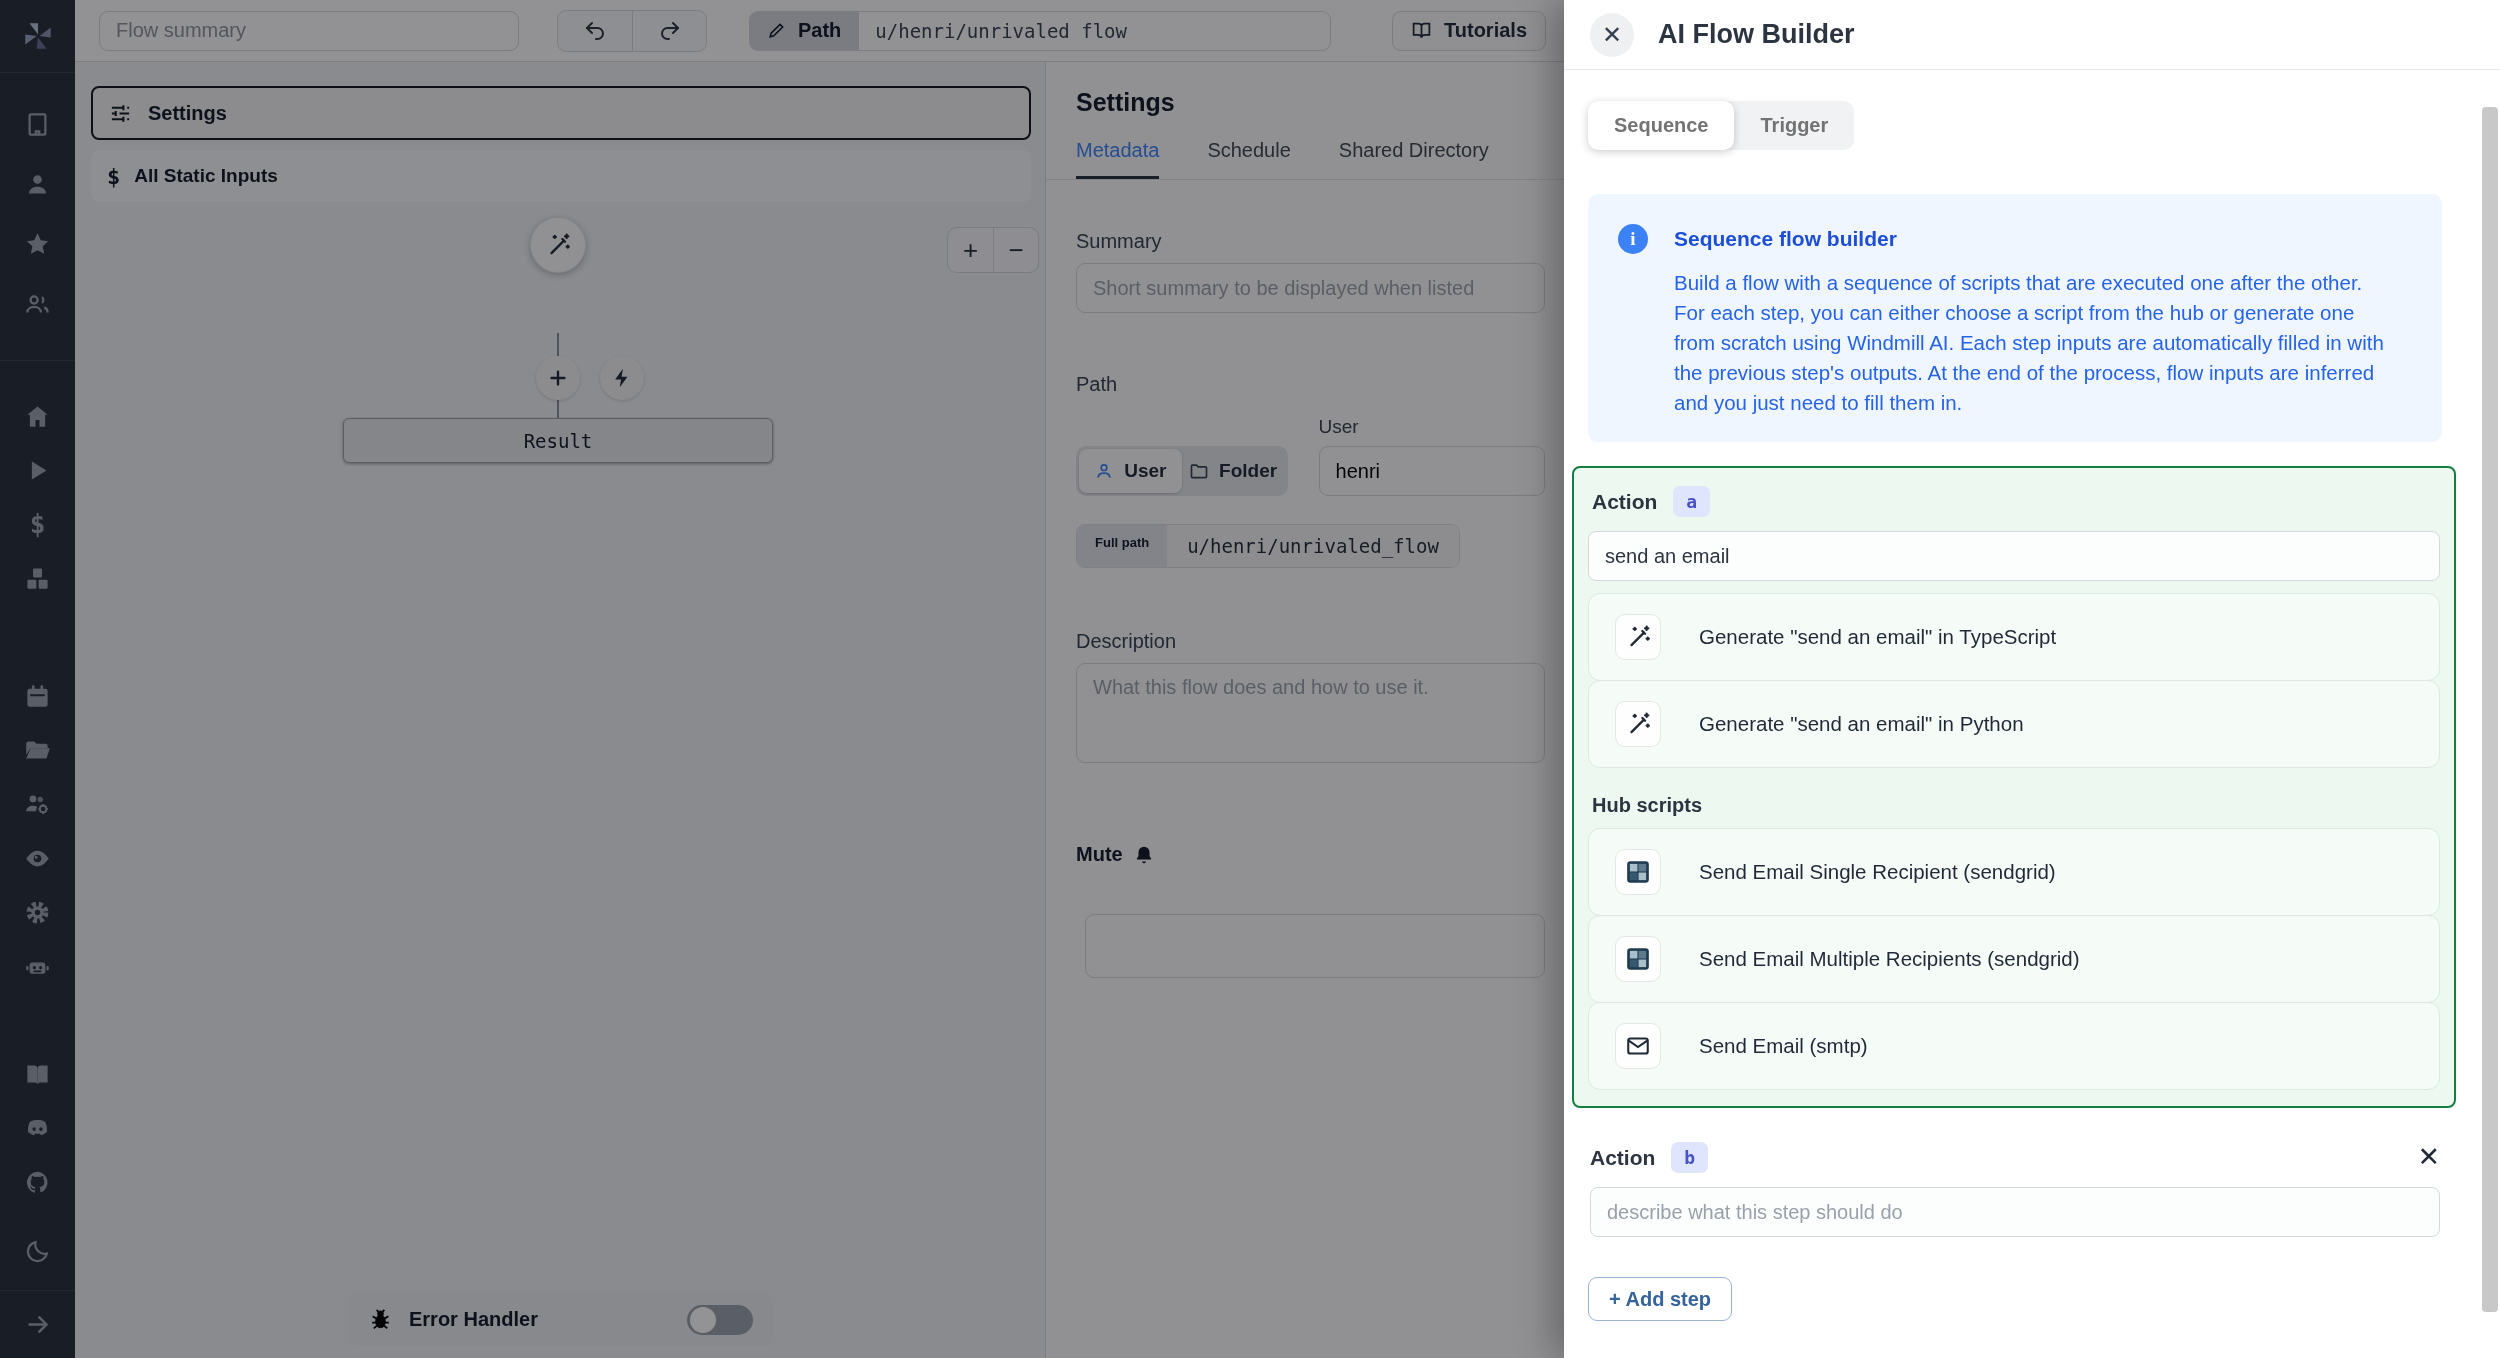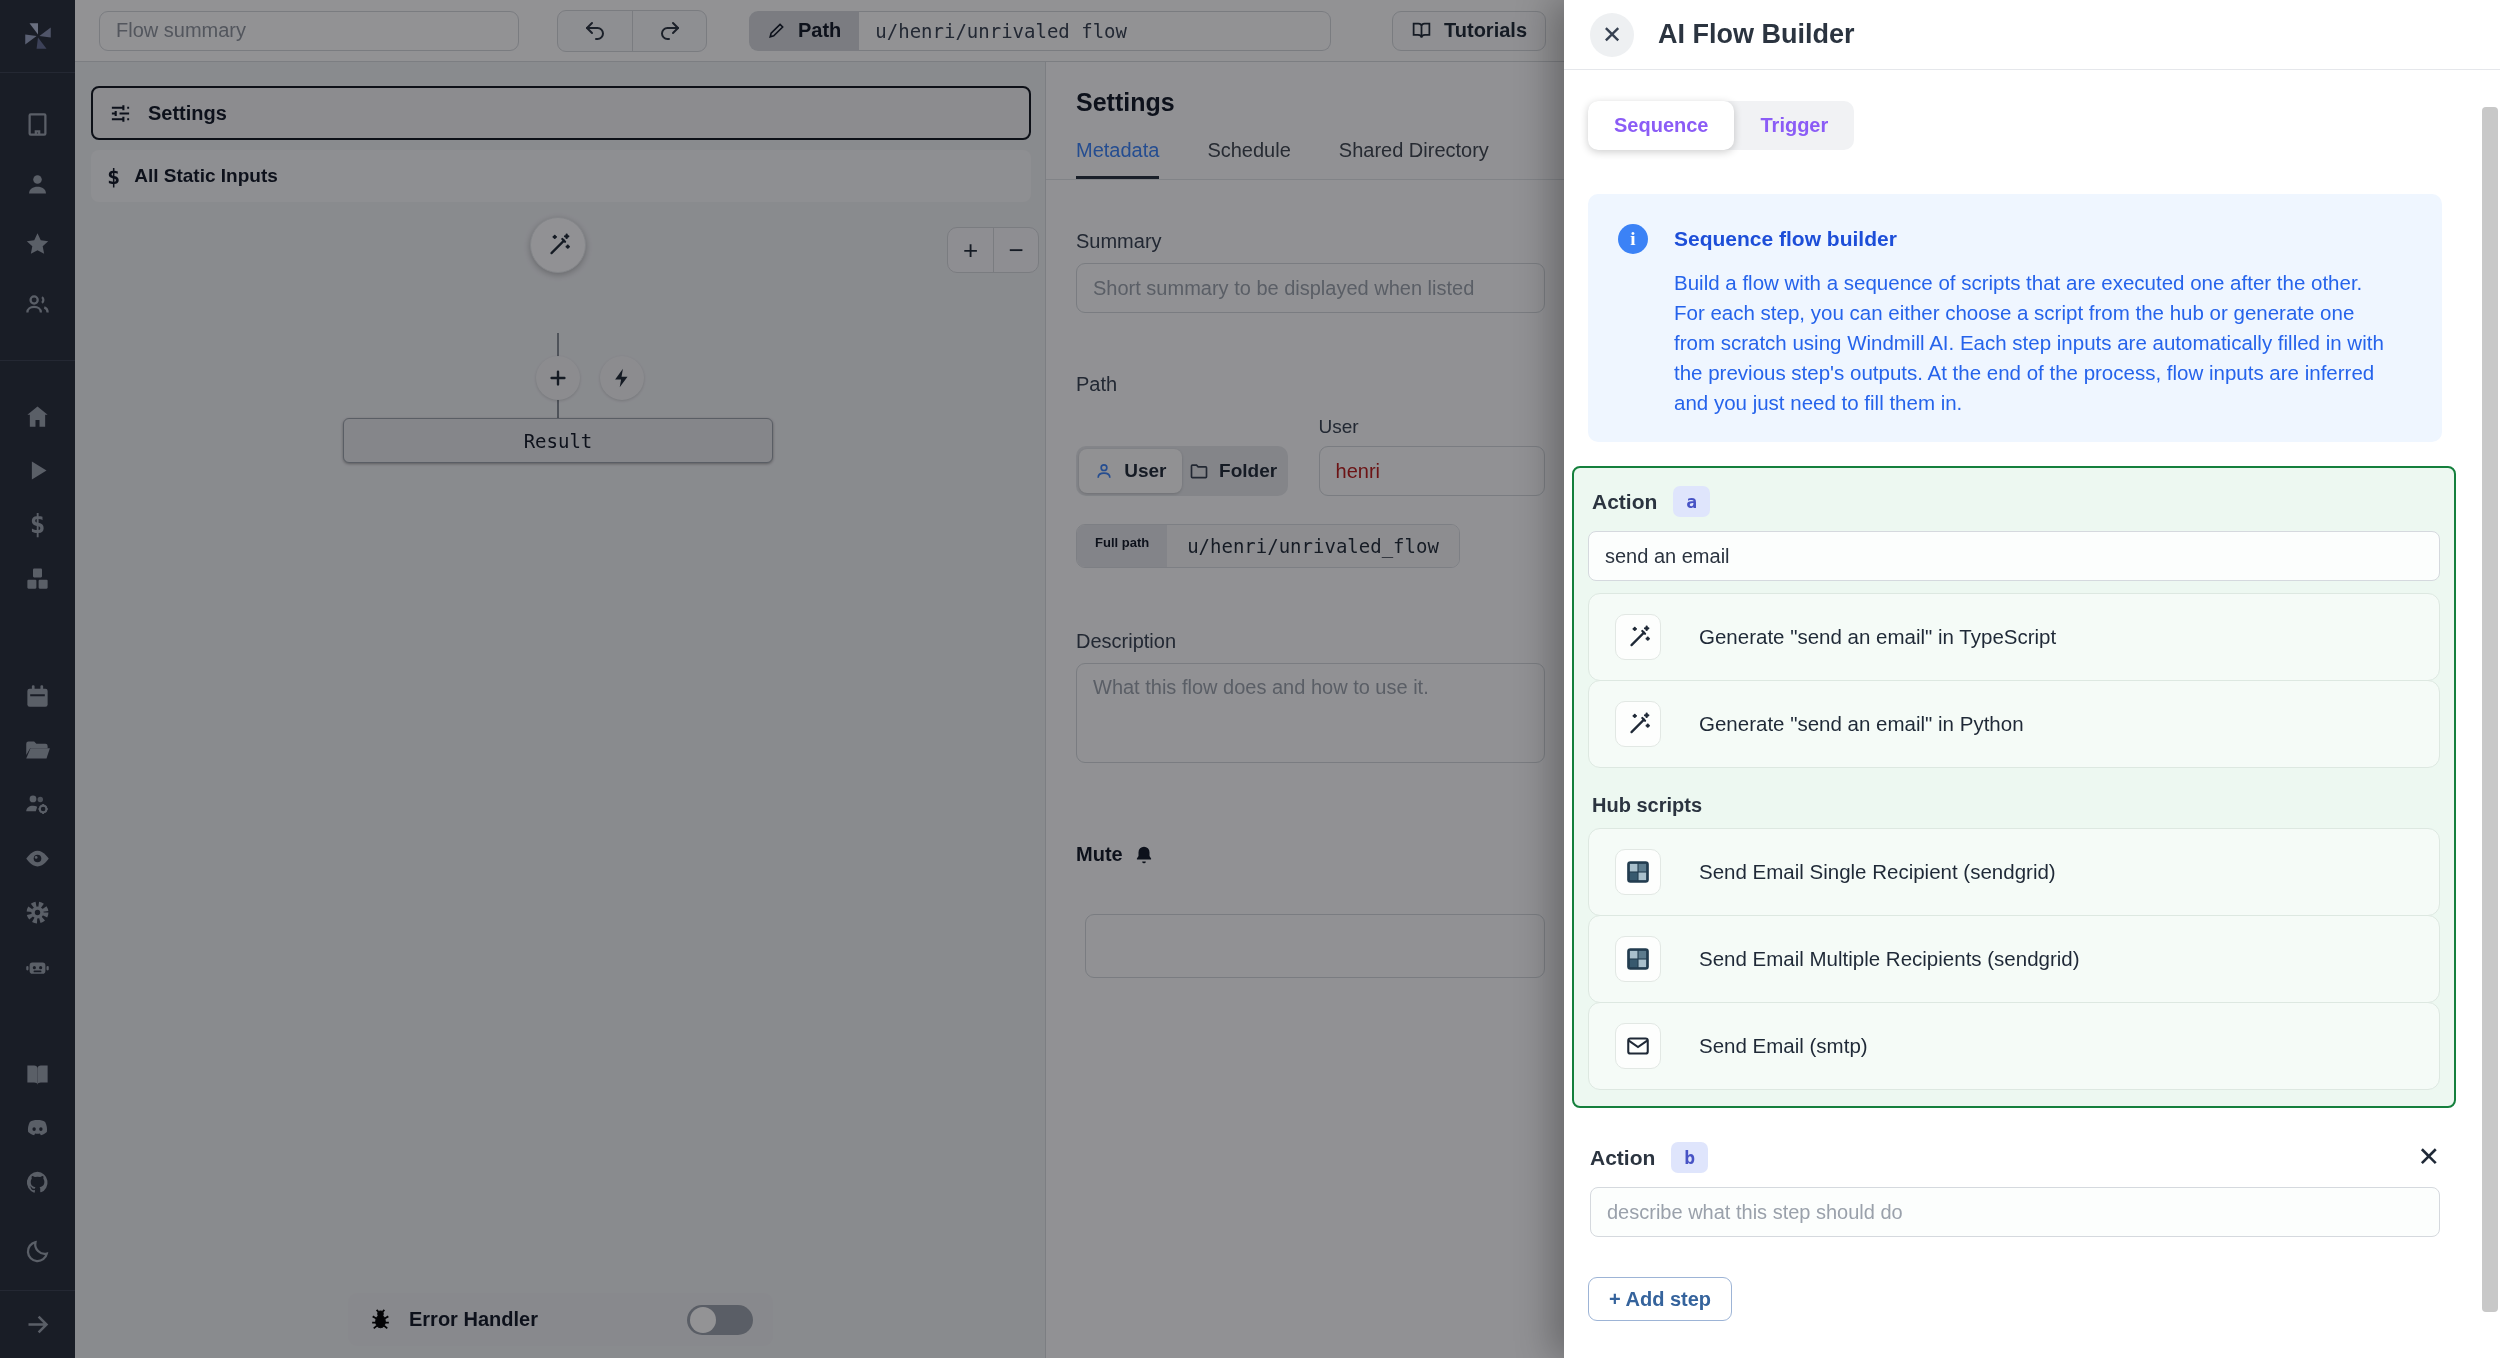--- a/index.html
+++ b/index.html
@@ -53,21 +53,21 @@
   .toggle { margin-left:auto; width:66px; height:30px; border-radius:15px; background:#9aa1ab; position:relative; cursor:pointer; }
   .toggle .knob { position:absolute; left:3px; top:2px; width:26px; height:26px; border-radius:50%; background:#fff; }
 
   
   .meta-panel { position:absolute; right:0; top:62px; bottom:0; width:519px; background:#fbfcfd; border-left:1px solid #d6d9dd; padding:26px 19px 0 30px; overflow:hidden; }
   .meta-title { font-size:25px; font-weight:700; color:#111827; }
   .meta-tabs { display:flex; gap:48px; margin:22px -19px 0 -30px; padding:0 19px 0 30px; border-bottom:1px solid #dfe2e6; }
   .meta-tab { font-size:20px; color:#3f4650; padding-bottom:14px; cursor:pointer; border-bottom:3px solid transparent; }
   .meta-tab.active { color:#3b82f6; border-bottom-color:#27303f; font-weight:500; }
   .field-label { font-size:20px; color:#374151; }
-  .meta-input { width:100%; height:50px; border:1px solid #d2d6db; border-radius:9px; background:#fbfcfd; font-size:20px; color:#b91c1c; padding:0 16px; font-family:"Liberation Sans",sans-serif; }
+  .meta-input { width:100%; height:50px; border:1px solid #d2d6db; border-radius:9px; background:#fbfcfd; font-size:20px; color:#000000; padding:0 16px; font-family:"Liberation Sans",sans-serif; }
   .meta-input::placeholder, .meta-textarea::placeholder { color:#9aa1ab; }
   .owner-row { display:flex; align-items:flex-end; gap:31px; margin-top:20px; }
   .segmented { display:flex; background:#e4e6ea; border-radius:10px; padding:3px; height:50px; width:212px; }
   .seg-item { flex:1; display:flex; align-items:center; justify-content:center; gap:10px; font-size:19px; font-weight:700; color:#1f2937; border-radius:8px; cursor:pointer; }
   .seg-item.active { background:#fbfbfc; box-shadow:0 1px 3px rgba(0,0,0,.18); }
   .user-field { width:227px; }
   .small-label { font-size:19px; color:#374151; margin-bottom:8px; }
   .fullpath { display:inline-flex; margin-top:28px; border-radius:9px; overflow:hidden; border:1px solid #d8dbe0; }
   .fullpath .fp-label { background:#e3e5e9; padding:10px 18px; font-size:13px; font-weight:700; color:#111827; }
   .fullpath .fp-value { background:#f4f5f7; padding:10px 20px; font-family:"DejaVu Sans Mono", monospace; font-size:19px; color:#1f2937; }
@@ -81,21 +81,21 @@
   
   .ai-panel { position:absolute; right:0; top:0; width:936px; height:100%; background:#fff; z-index:40; box-shadow:-12px 0 34px rgba(0,0,0,.28); }
   .ai-header { height:70px; border-bottom:1px solid #e5e7eb; display:flex; align-items:center; gap:24px; padding:0 26px; }
   .close-btn { width:44px; height:44px; border-radius:50%; background:#eef0f2; border:none; font-size:24px; color:#374151; cursor:pointer; display:flex; align-items:center; justify-content:center; }
   .ai-title { font-size:27px; font-weight:700; color:#2b3440; }
   .ai-body { position:absolute; top:71px; left:0; right:20px; bottom:0; padding:30px 38px 0 24px; overflow:hidden; }
   .ai-scrollbar { position:absolute; right:0; top:71px; bottom:0; width:20px; background:#fff; }
   .ai-scrollbar .thumb { position:absolute; left:2px; right:2px; top:36px; bottom:46px; background:#c8c8c8; border-radius:4px; }
 
   .tabset { display:inline-flex; background:#f1f2f4; border-radius:10px; }
-  .ai-tab { padding:13px 26px; font-size:20px; font-weight:600; color:#8b5cf6; border-radius:10px; cursor:pointer; }
+  .ai-tab { padding:13px 26px; font-size:20px; font-weight:600; color:#737373; border-radius:10px; cursor:pointer; }
   .ai-tab.active { background:#fff; box-shadow:0 2px 8px rgba(0,0,0,.2); }
 
   .info-box { margin-top:44px; background:#eff6ff; border-radius:10px; padding:30px 30px 24px 30px; }
   .info-head { display:flex; align-items:center; gap:26px; }
   .info-icon { width:30px; height:30px; border-radius:50%; background:#3b82f6; color:#fff; font-size:19px; font-weight:700; display:flex; align-items:center; justify-content:center; font-family:"Liberation Serif", serif; flex:none; }
   .info-title { font-size:21px; font-weight:700; color:#1d4ed8; }
   .info-body { margin:14px 0 0 56px; width:722px; font-size:20.5px; line-height:30px; color:#2563eb; }
 
   .step-active { margin:24px -14px 0 -16px; border:2px solid #15803d; border-radius:8px; background:#edf8f1; padding:14px 14px 16px 14px; }
   .step-label-row { display:flex; align-items:center; gap:16px; padding:4px 4px 0 4px; }

